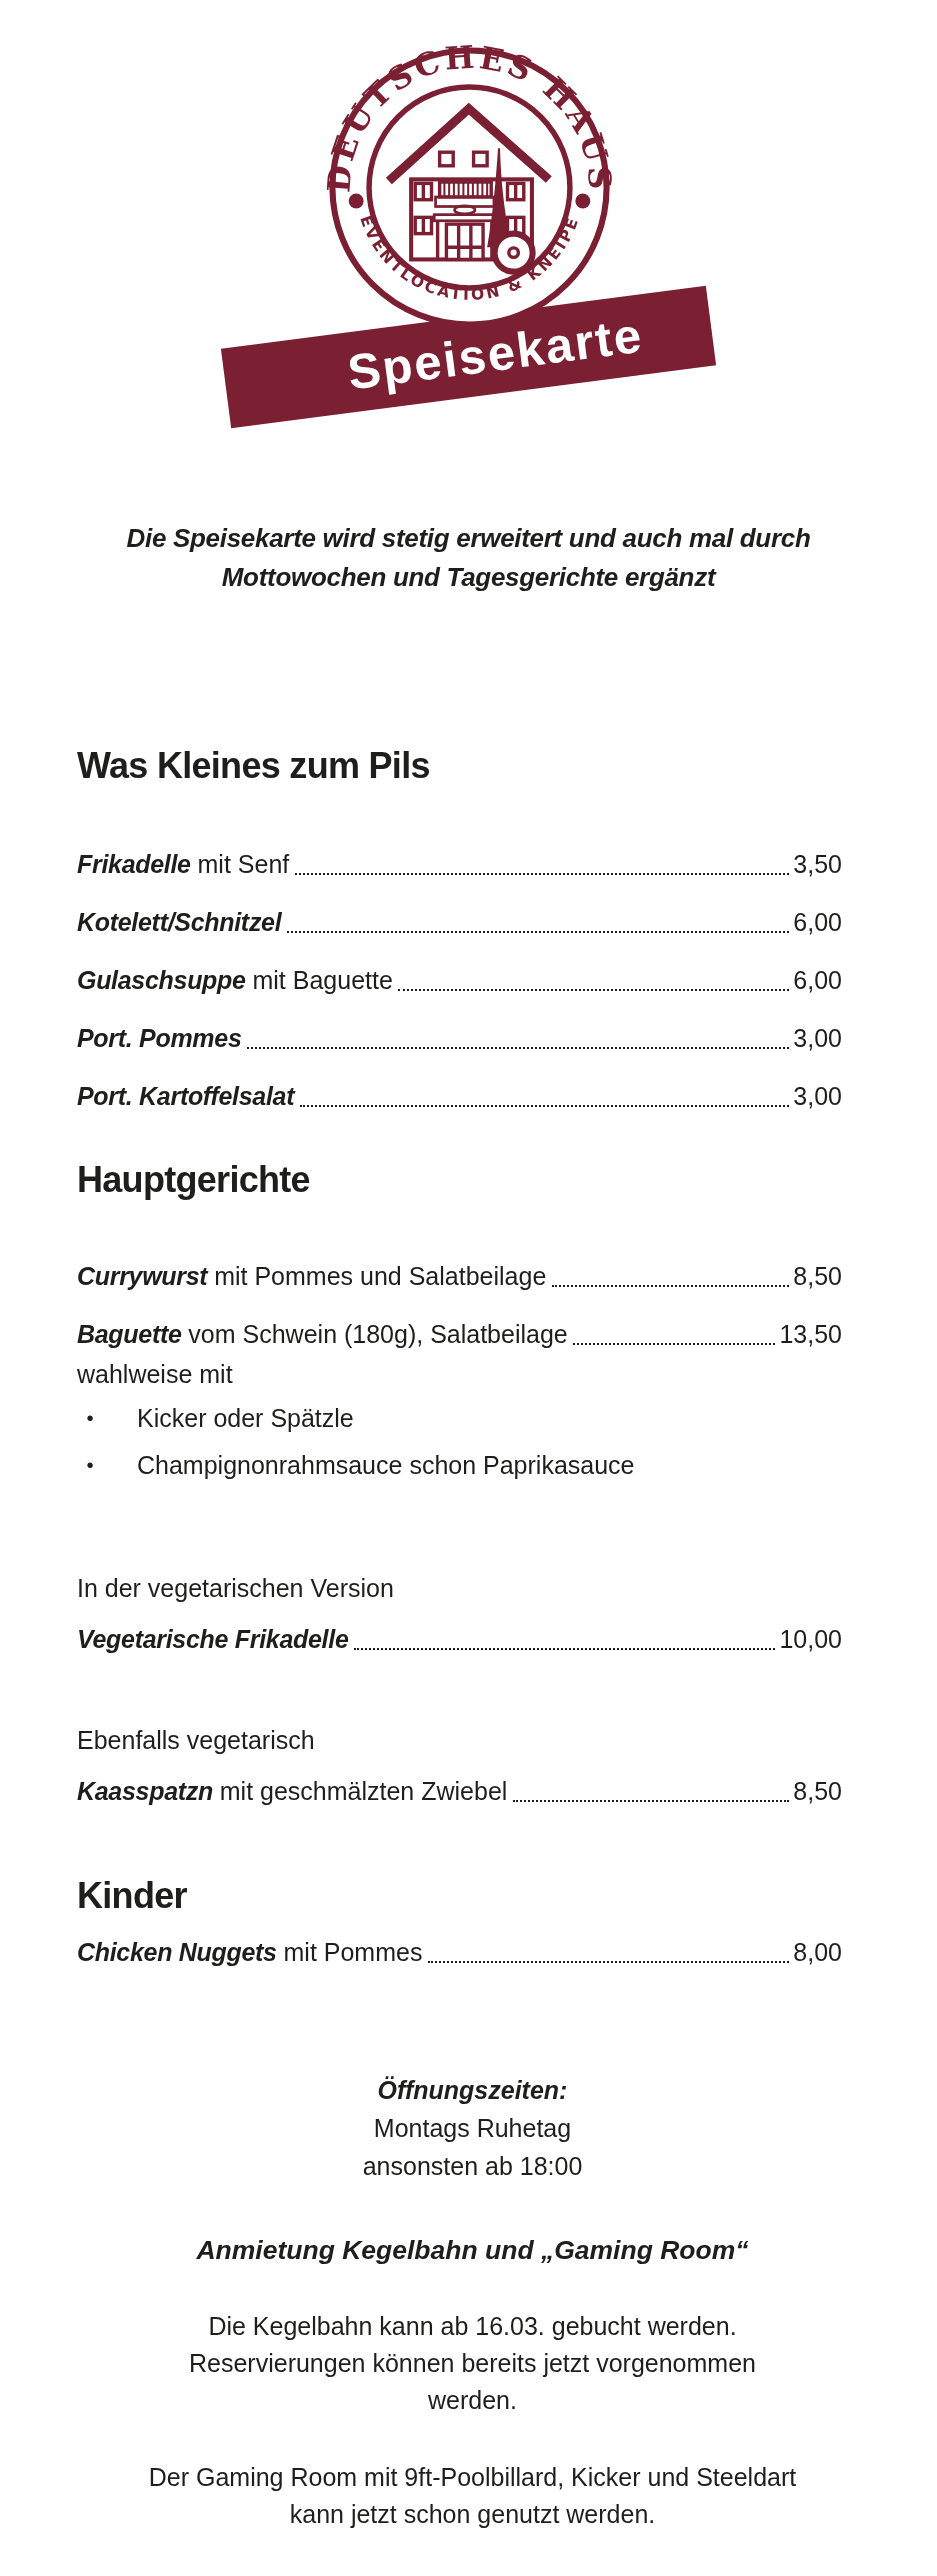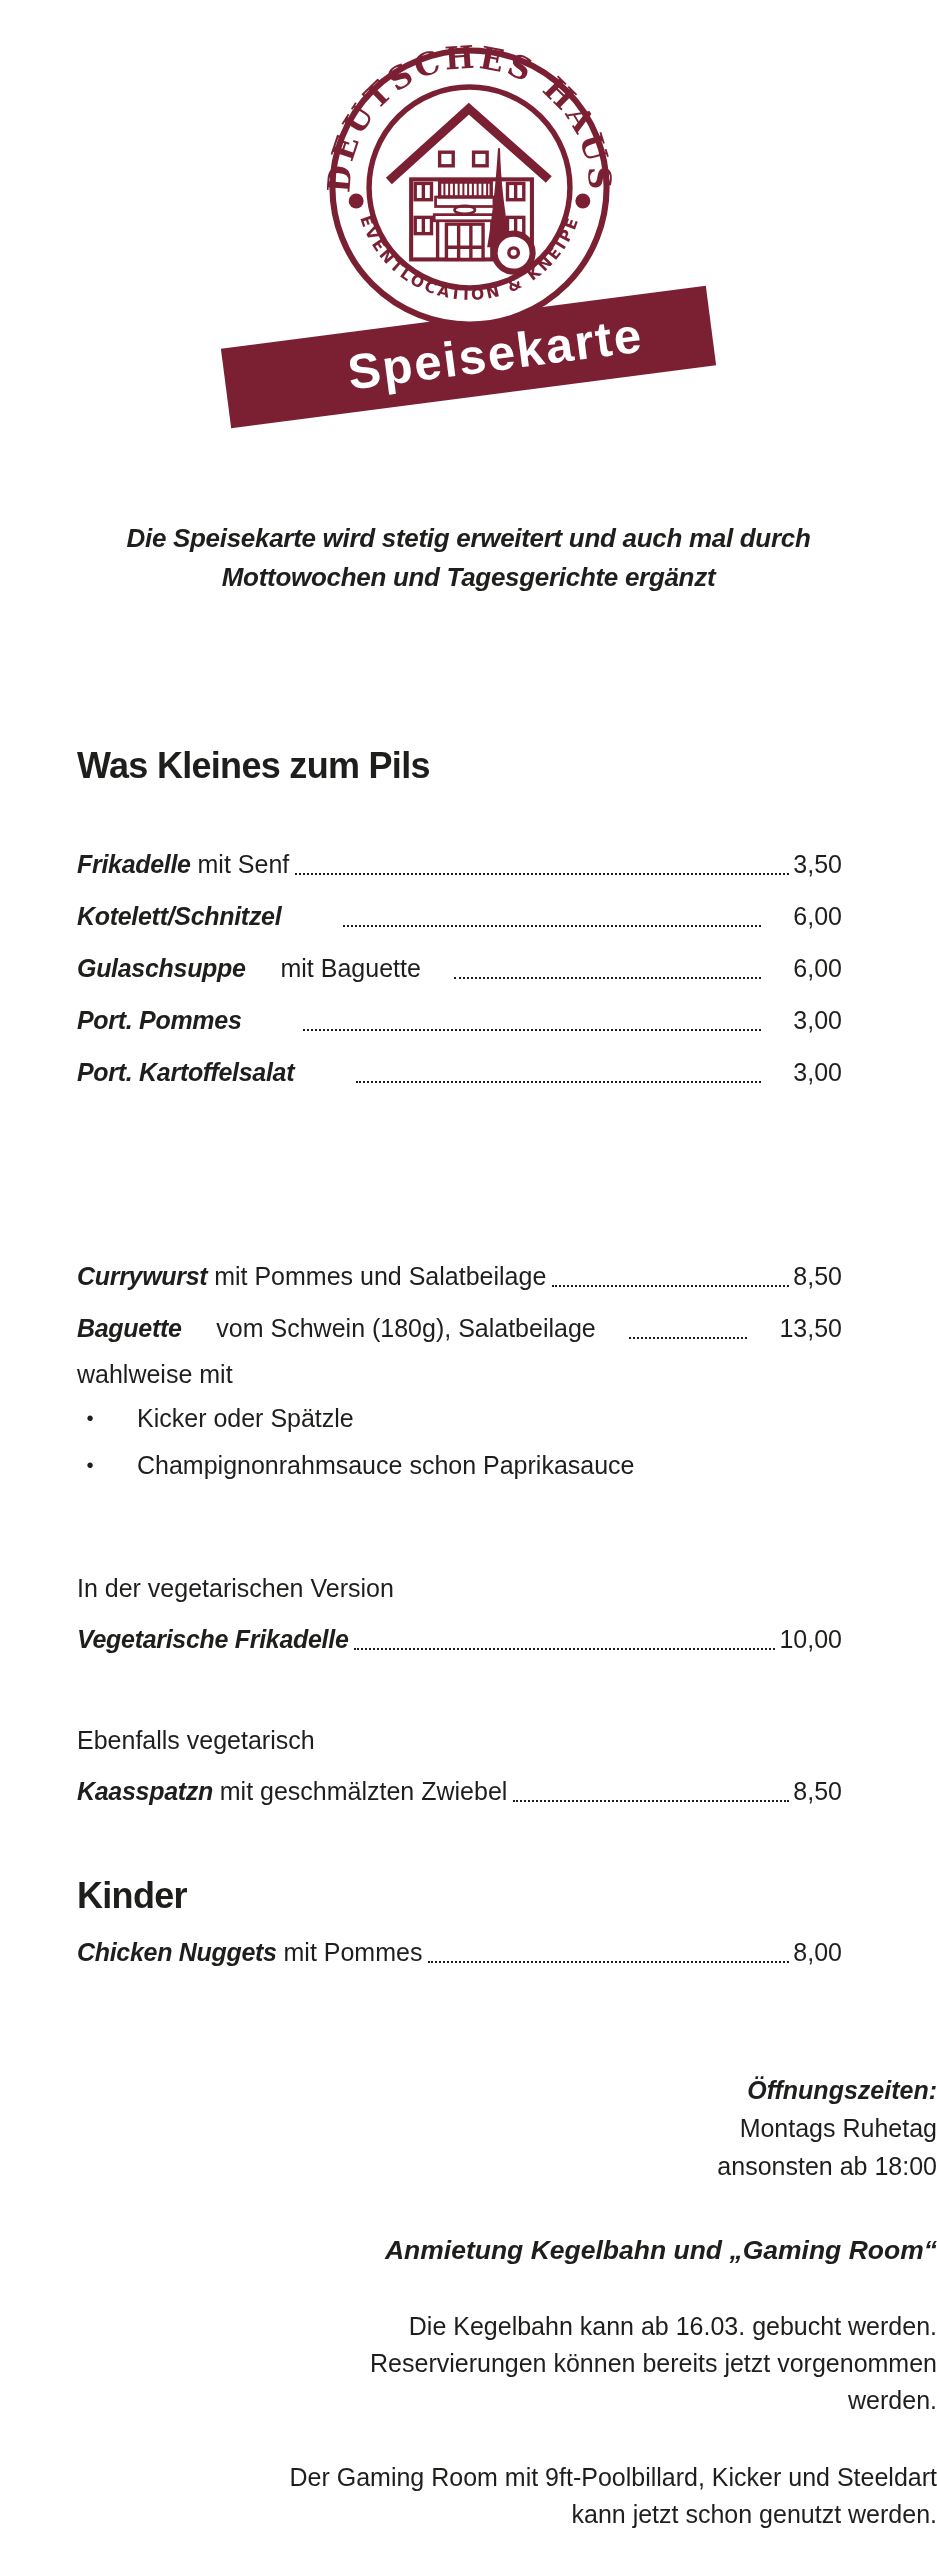--- a/index.html
+++ b/index.html
@@ -72,21 +72,21 @@
   .menu-list {
     position: absolute;
     left: 77px; right: 95px;
   }
   .item {
     display: flex;
     align-items: flex-end;
     font-size: 25px;
     line-height: 31px;
   }
-  .item + .item { margin-top: 21px; gap: 28px; }
+  .item + .item { margin-top: 27px; }
   .item-name { font-weight: bold; font-style: italic; letter-spacing: -0.3px; white-space: pre; }
   .item-desc { margin-left: 6.8px; white-space: pre; }
   .item-desc:empty { margin-left: 0; }
   .dots {
     flex: 1 1 auto;
     min-width: 20.4px;
     border-bottom: 2.7px dotted #1e1e1c;
     margin: 0 4.1px 5.4px 5.4px;
   }
   .item-price { white-space: pre; }
@@ -95,21 +95,21 @@
     left: 77px; right: 95px;
     font-size: 25px; line-height: 31px;
   }
   .bullet-list { position: absolute; left: 77px; right: 95px; }
   .bullet-row { display: flex; font-size: 25px; line-height: 31px; }
   .bullet-row + .bullet-row { margin-top: 16.3px; }
   .bullet-glyph { width: 60px; padding-left: 9.5px; font-size: 20.4px; }
   .center-block {
     position: absolute;
     left: 8px; right: 0;
-    text-align: right;
+    text-align: center;
     font-size: 25px; line-height: 37px;
     white-space: nowrap;
   }
   .hours-block { line-height: 38px; }
   .hours-title { font-weight: bold; font-style: italic; }
   .rental-title {
     font-weight: bold; font-style: italic;
     font-size: 26.5px;
   }
 </style>
@@ -205,20 +205,21 @@
       <span class="item-price">3,00</span>
     </div>
     <div class="item">
       <span class="item-name">Port. Kartoffelsalat</span>
       <span class="item-desc"></span>
       <span class="dots"></span>
       <span class="item-price">3,00</span>
     </div>
   </div>
 
+  <h2 class="sec-title" style="top:1159px">Hauptgerichte</h2>
 
   <div class="menu-list" style="top:1261px">
     <div class="item">
       <span class="item-name">Currywurst</span>
       <span class="item-desc">mit Pommes und Salatbeilage</span>
       <span class="dots"></span>
       <span class="item-price">8,50</span>
     </div>
     <div class="item">
       <span class="item-name">Baguette</span>

